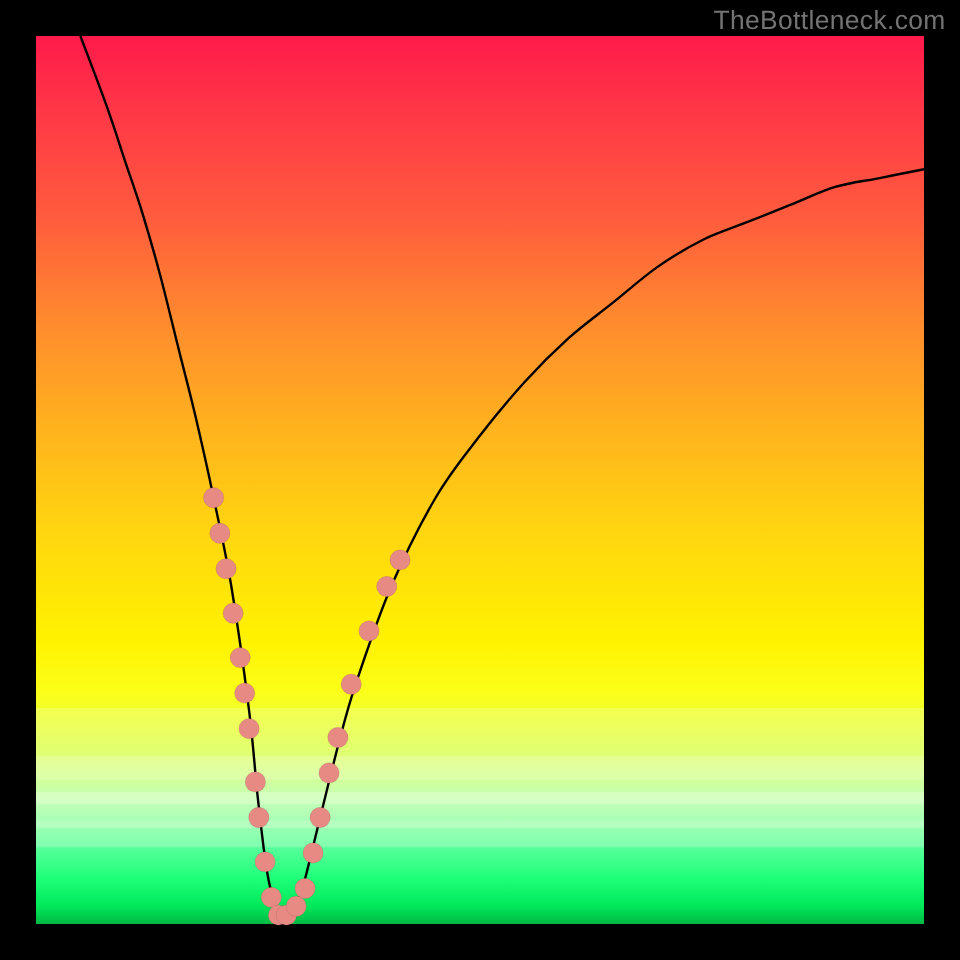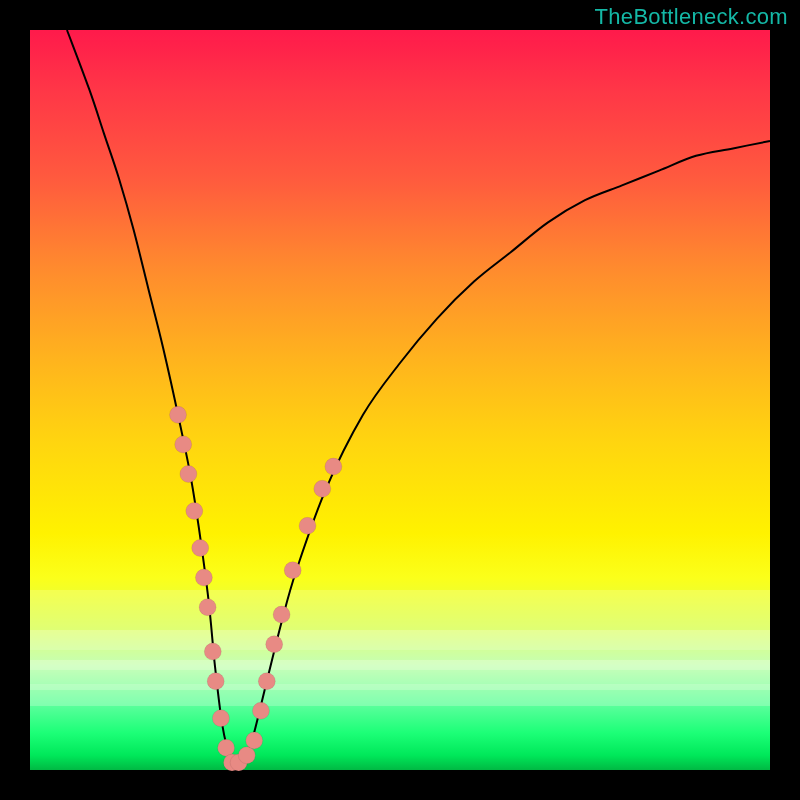--- a/index.html
+++ b/index.html
@@ -56,21 +56,21 @@
     left: 0;
     top: 0;
     width: 740px;
     height: 740px;
     overflow: visible;
   }
   .watermark {
     position: absolute;
     top: 4px;
     right: 12px;
-    color: #14b8a6;
+    color: #737373;
     font-size: 22px;
     font-weight: 500;
     letter-spacing: 0.3px;
     user-select: none;
   }
   circle.dp {
     fill: #e88a84;
     stroke: rgba(0,0,0,0.15);
     stroke-width: 0.5;
   }

